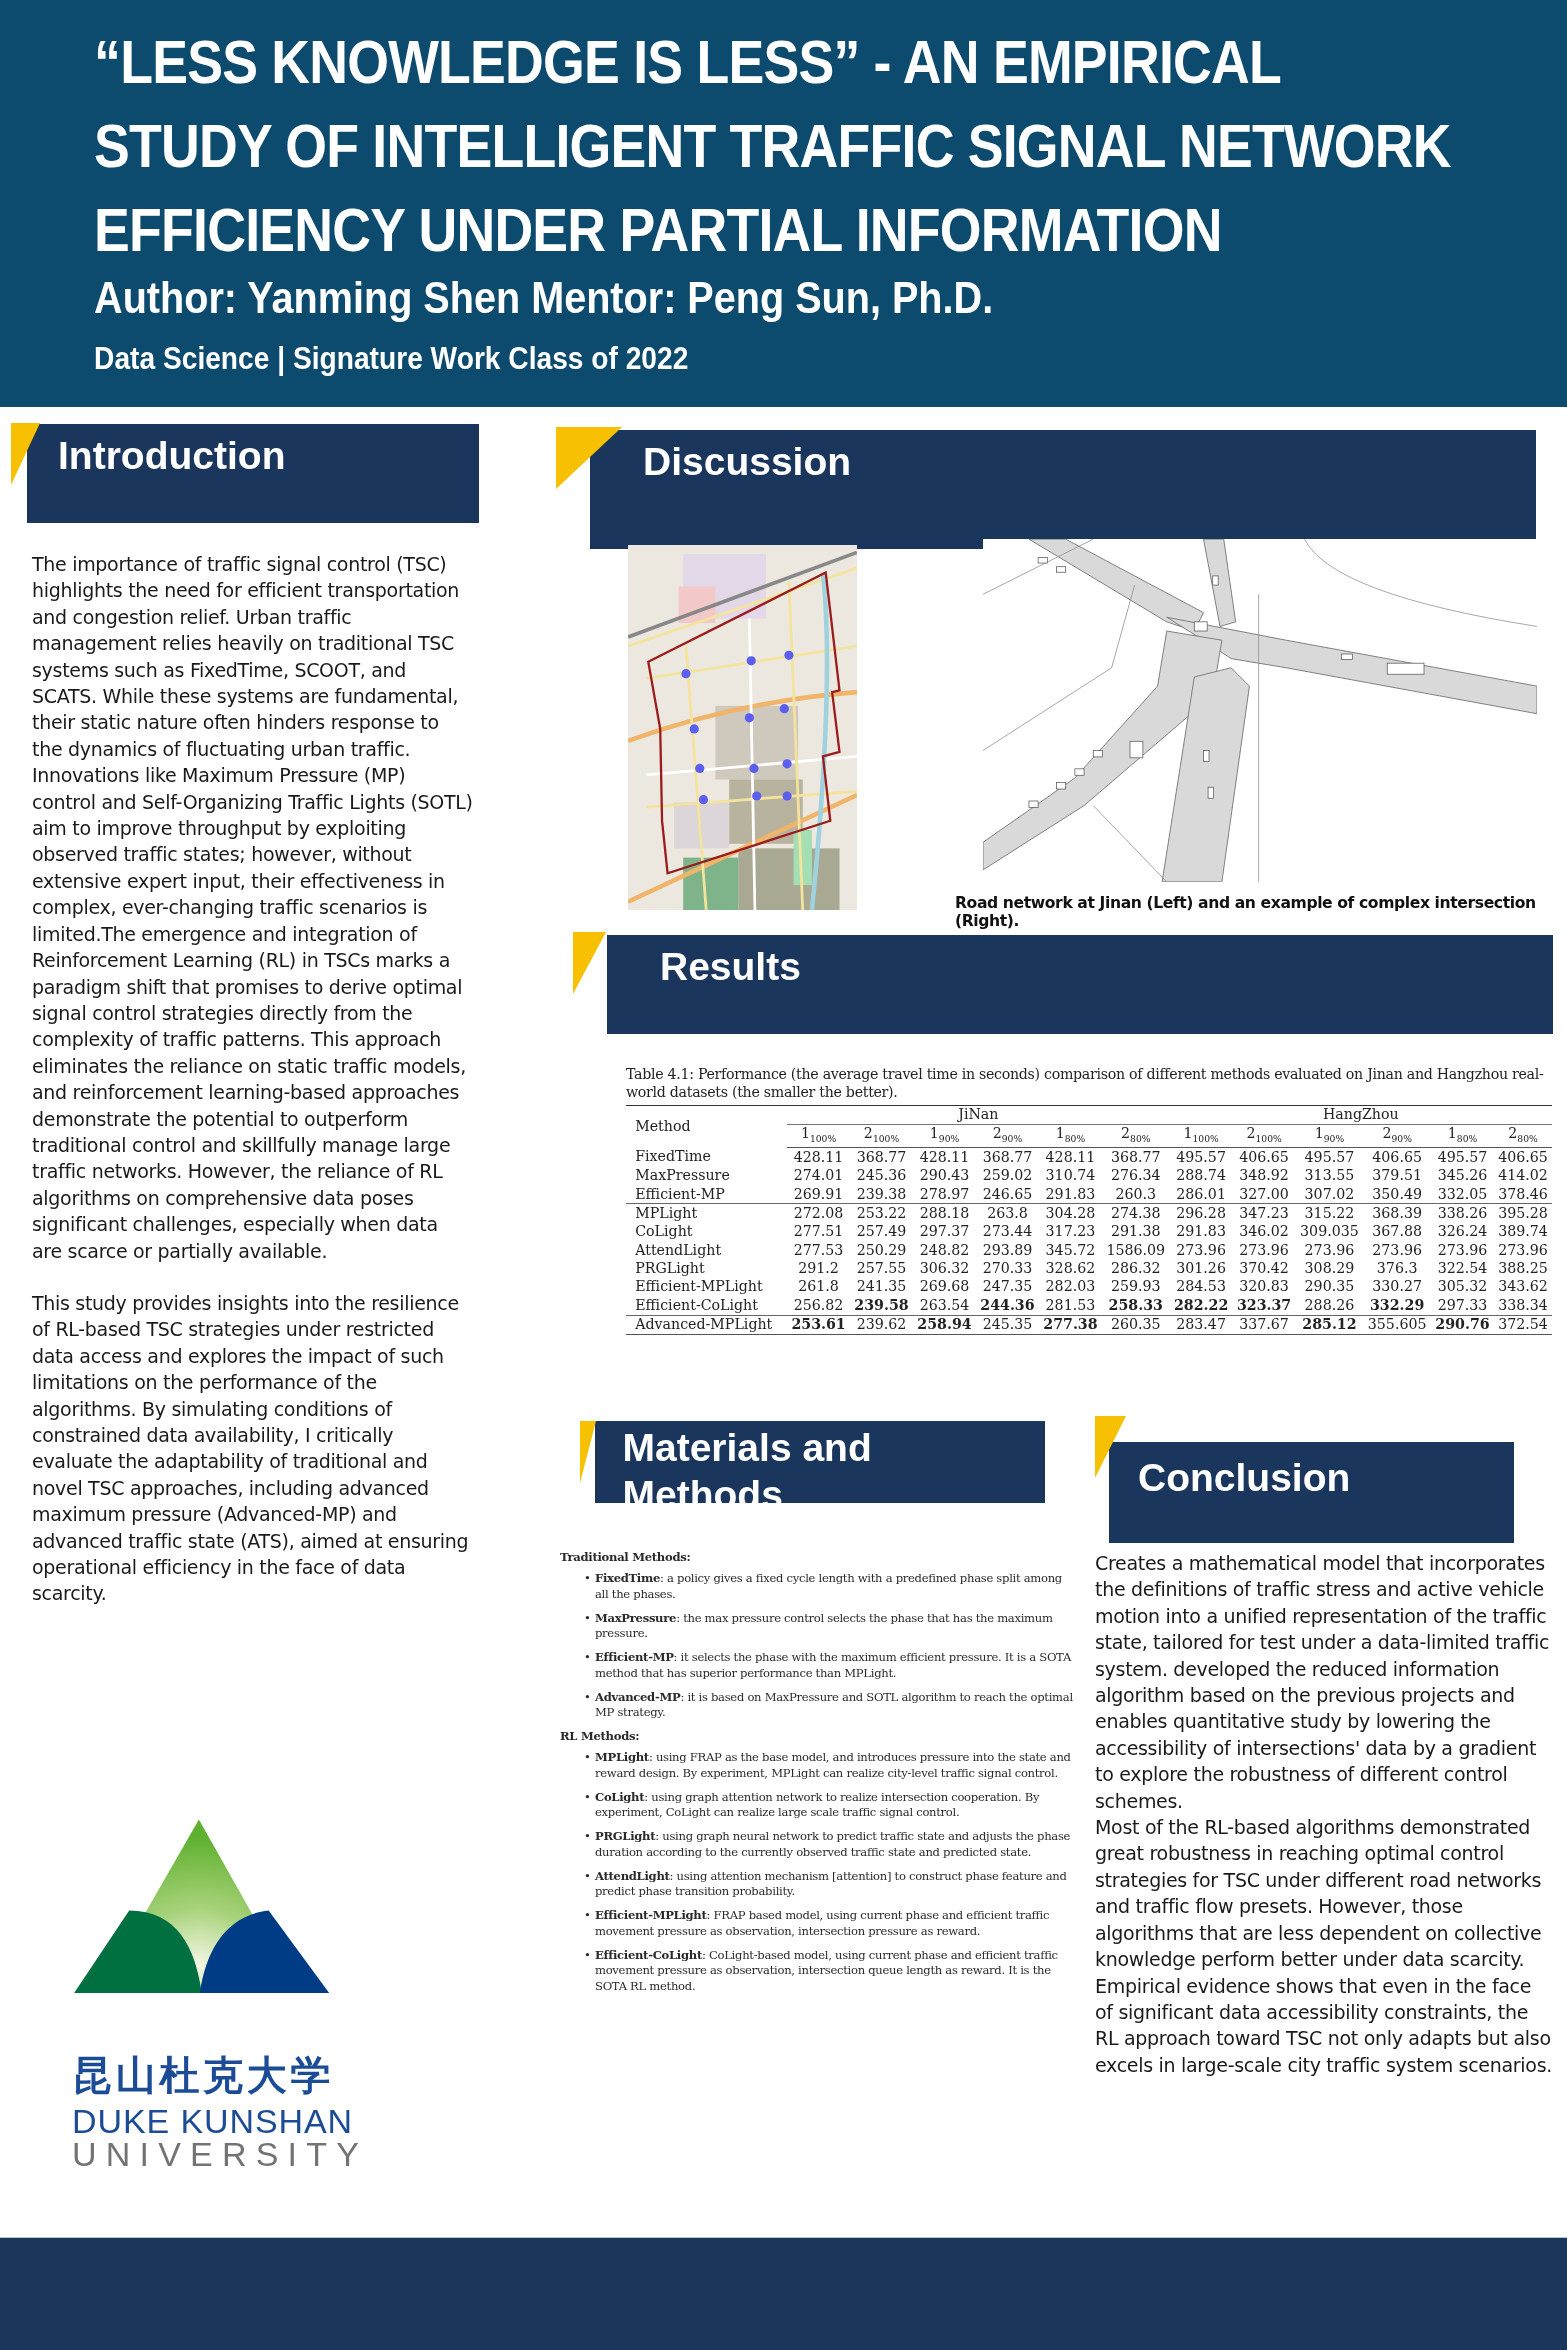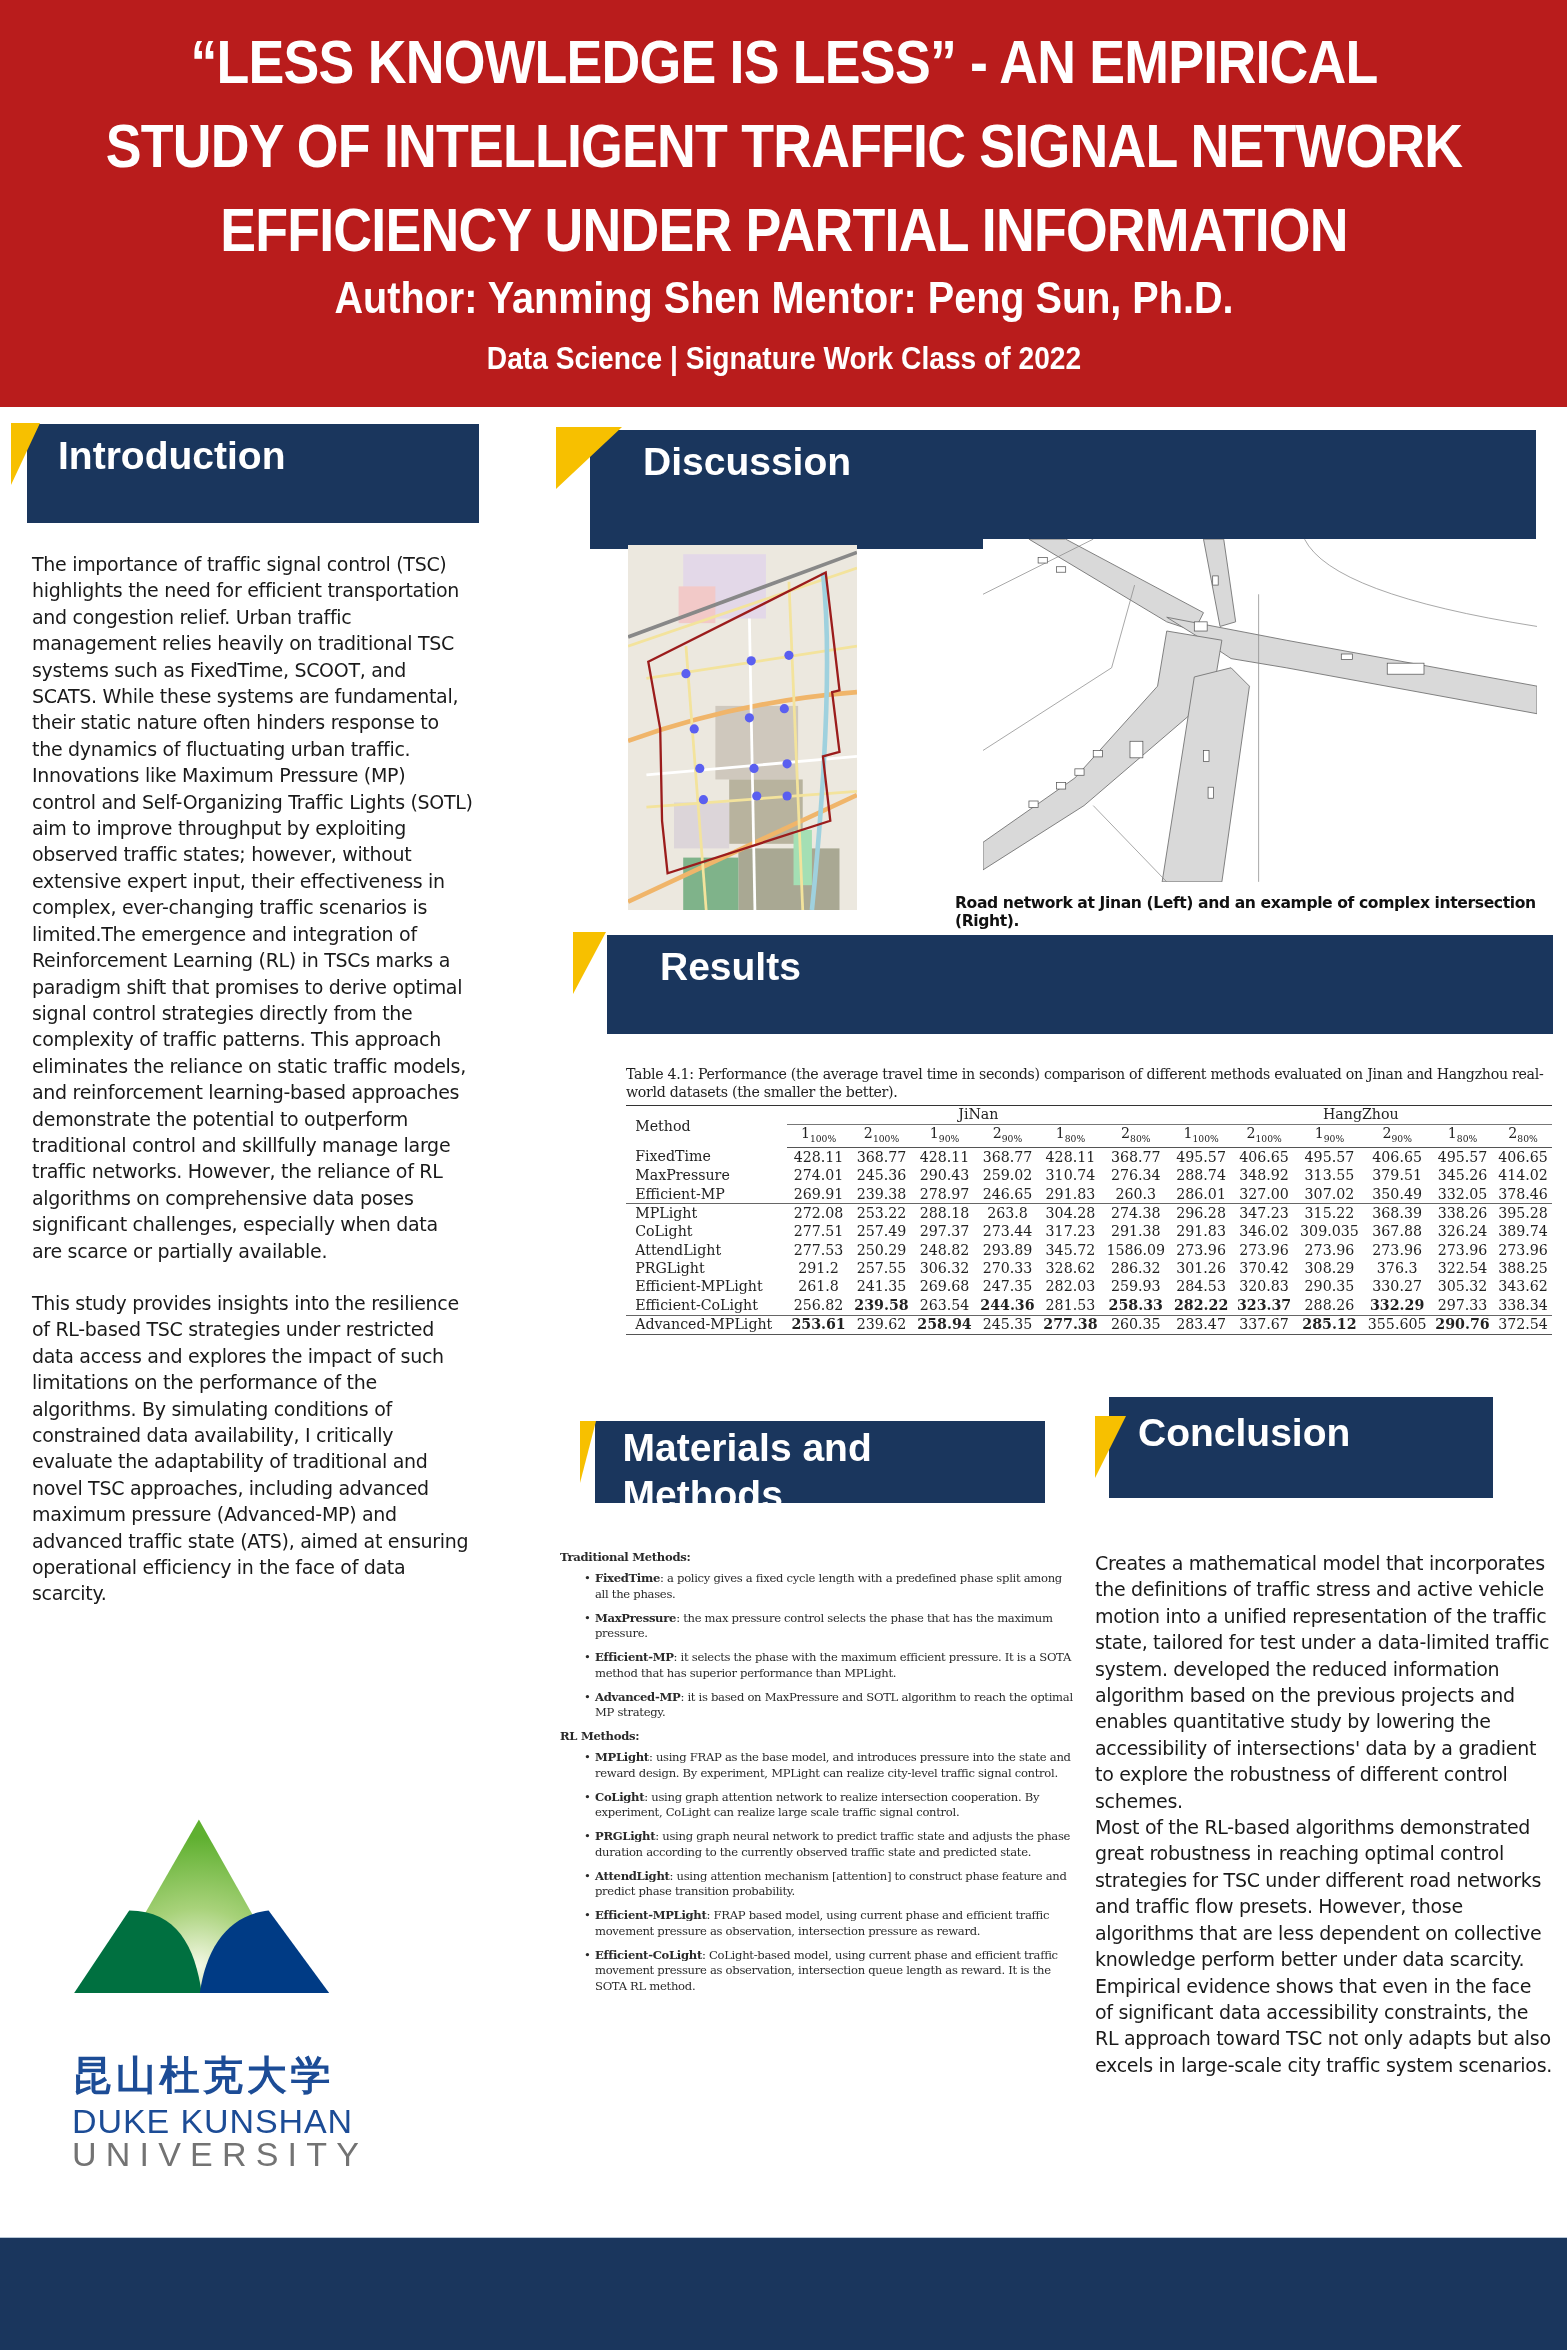--- a/index.html
+++ b/index.html
@@ -1,17 +1,17 @@
 <!DOCTYPE html>
 <html style="font-size:14.7px"><head>
 <meta charset="utf-8">
 <style>
   html, body { margin:0; padding:0; }
   body { width:1568px; height:2351px; position:relative; background:#ffffff; font-family:"Liberation Sans", sans-serif; overflow:hidden; }
-  #header { position:absolute; left:0; top:0; width:1568px; height:407px; background:#b91c1c; color:#fff; text-align:center; }
+  #header { position:absolute; left:0; top:0; width:1568px; height:407px; background:#0c4a6e; color:#fff; text-align:left; }
   #header .title { position:absolute; left:0; right:0; top:20px; font-weight:bold; font-size:61px; line-height:84px; letter-spacing:-0.9px; transform:scaleX(0.88); transform-origin:center; }
   #header .authors { position:absolute; left:0; right:0; top:272px; font-weight:bold; font-size:45px; transform:scaleX(0.88); }
   #header .dept { position:absolute; left:0; right:0; top:340px; font-weight:bold; font-size:32px; transform:scaleX(0.88); }
   #footer { position:absolute; left:0; top:2237px; width:1568px; height:114px; background:#1a365d; border-top:1.8px solid #b8c7d6; }
 
   .sec-head { position:absolute; background:#1a365d; color:#fff; font-weight:bold; }
   .sec-head .label { position:absolute; font-size:39px; line-height:46px; }
   .tri-y { position:absolute; width:0; height:0; border-top:64px solid #f7c000; }
 
   .intro-text { position:absolute; left:32px; top:551px; width:441px; font-family:"DejaVu Sans", sans-serif; font-size:19px; line-height:26.4px; color:#1a1a1a; letter-spacing:-0.3px; }
@@ -378,21 +378,21 @@
     <ul>
       <li><span class="term">MPLight</span><span>: using FRAP as the base model, and introduces pressure into the state and reward design.  By experiment, MPLight can realize city-level traffic signal control.</span></li>
       <li><span class="term">CoLight</span><span>:  using graph attention network to realize intersection cooperation.  By experiment, CoLight can realize large scale traffic signal control.</span></li>
       <li><span class="term">PRGLight</span><span>:  using graph neural network to predict traffic state and adjusts the phase duration according to the currently observed traffic state and predicted state.</span></li>
       <li><span class="term">AttendLight</span><span>: using attention mechanism [attention] to construct phase feature and predict phase transition probability.</span></li>
       <li><span class="term">Efficient-MPLight</span><span>:  FRAP based model, using current phase and efficient traffic movement pressure as observation, intersection pressure as reward.</span></li>
       <li><span class="term">Efficient-CoLight</span><span>: CoLight-based model, using current phase and efficient traffic movement pressure as observation, intersection queue length as reward.  It is the SOTA RL method.</span></li>
     </ul>
   </div>
 
-<div class="sec-head" style="left:1109px;top:1397px;width:384px;height:101px;">
+<div class="sec-head" style="left:1109px;top:1442px;width:384px;height:101px;padding-left:21px;">
   <div class="label" style="left:29px;top:13px;">Conclusion</div>
 </div>
 <div class="tri-y" style="left:1095px;top:1416px;border-left:0 solid transparent;border-right:31px solid transparent;border-top-width:62px;"></div>
 
 <div class="concl-text">
   <p>Creates a mathematical model that incorporates the definitions of traffic stress and active vehicle motion into a unified representation of the traffic state, tailored for test under a data-limited traffic system. developed the reduced information algorithm based on the previous projects and enables quantitative study by lowering the accessibility of intersections' data by a gradient to explore the robustness of different control schemes.</p>
   <p>Most of the RL-based algorithms demonstrated great robustness in reaching optimal control strategies for TSC under different road networks and traffic flow presets. However, those algorithms that are less dependent on collective knowledge perform better under data scarcity. Empirical evidence shows that even in the face of significant data accessibility constraints, the RL approach toward TSC not only adapts but also excels in large-scale city traffic system scenarios.</p>
 </div>
 
 <div id="footer"></div>

